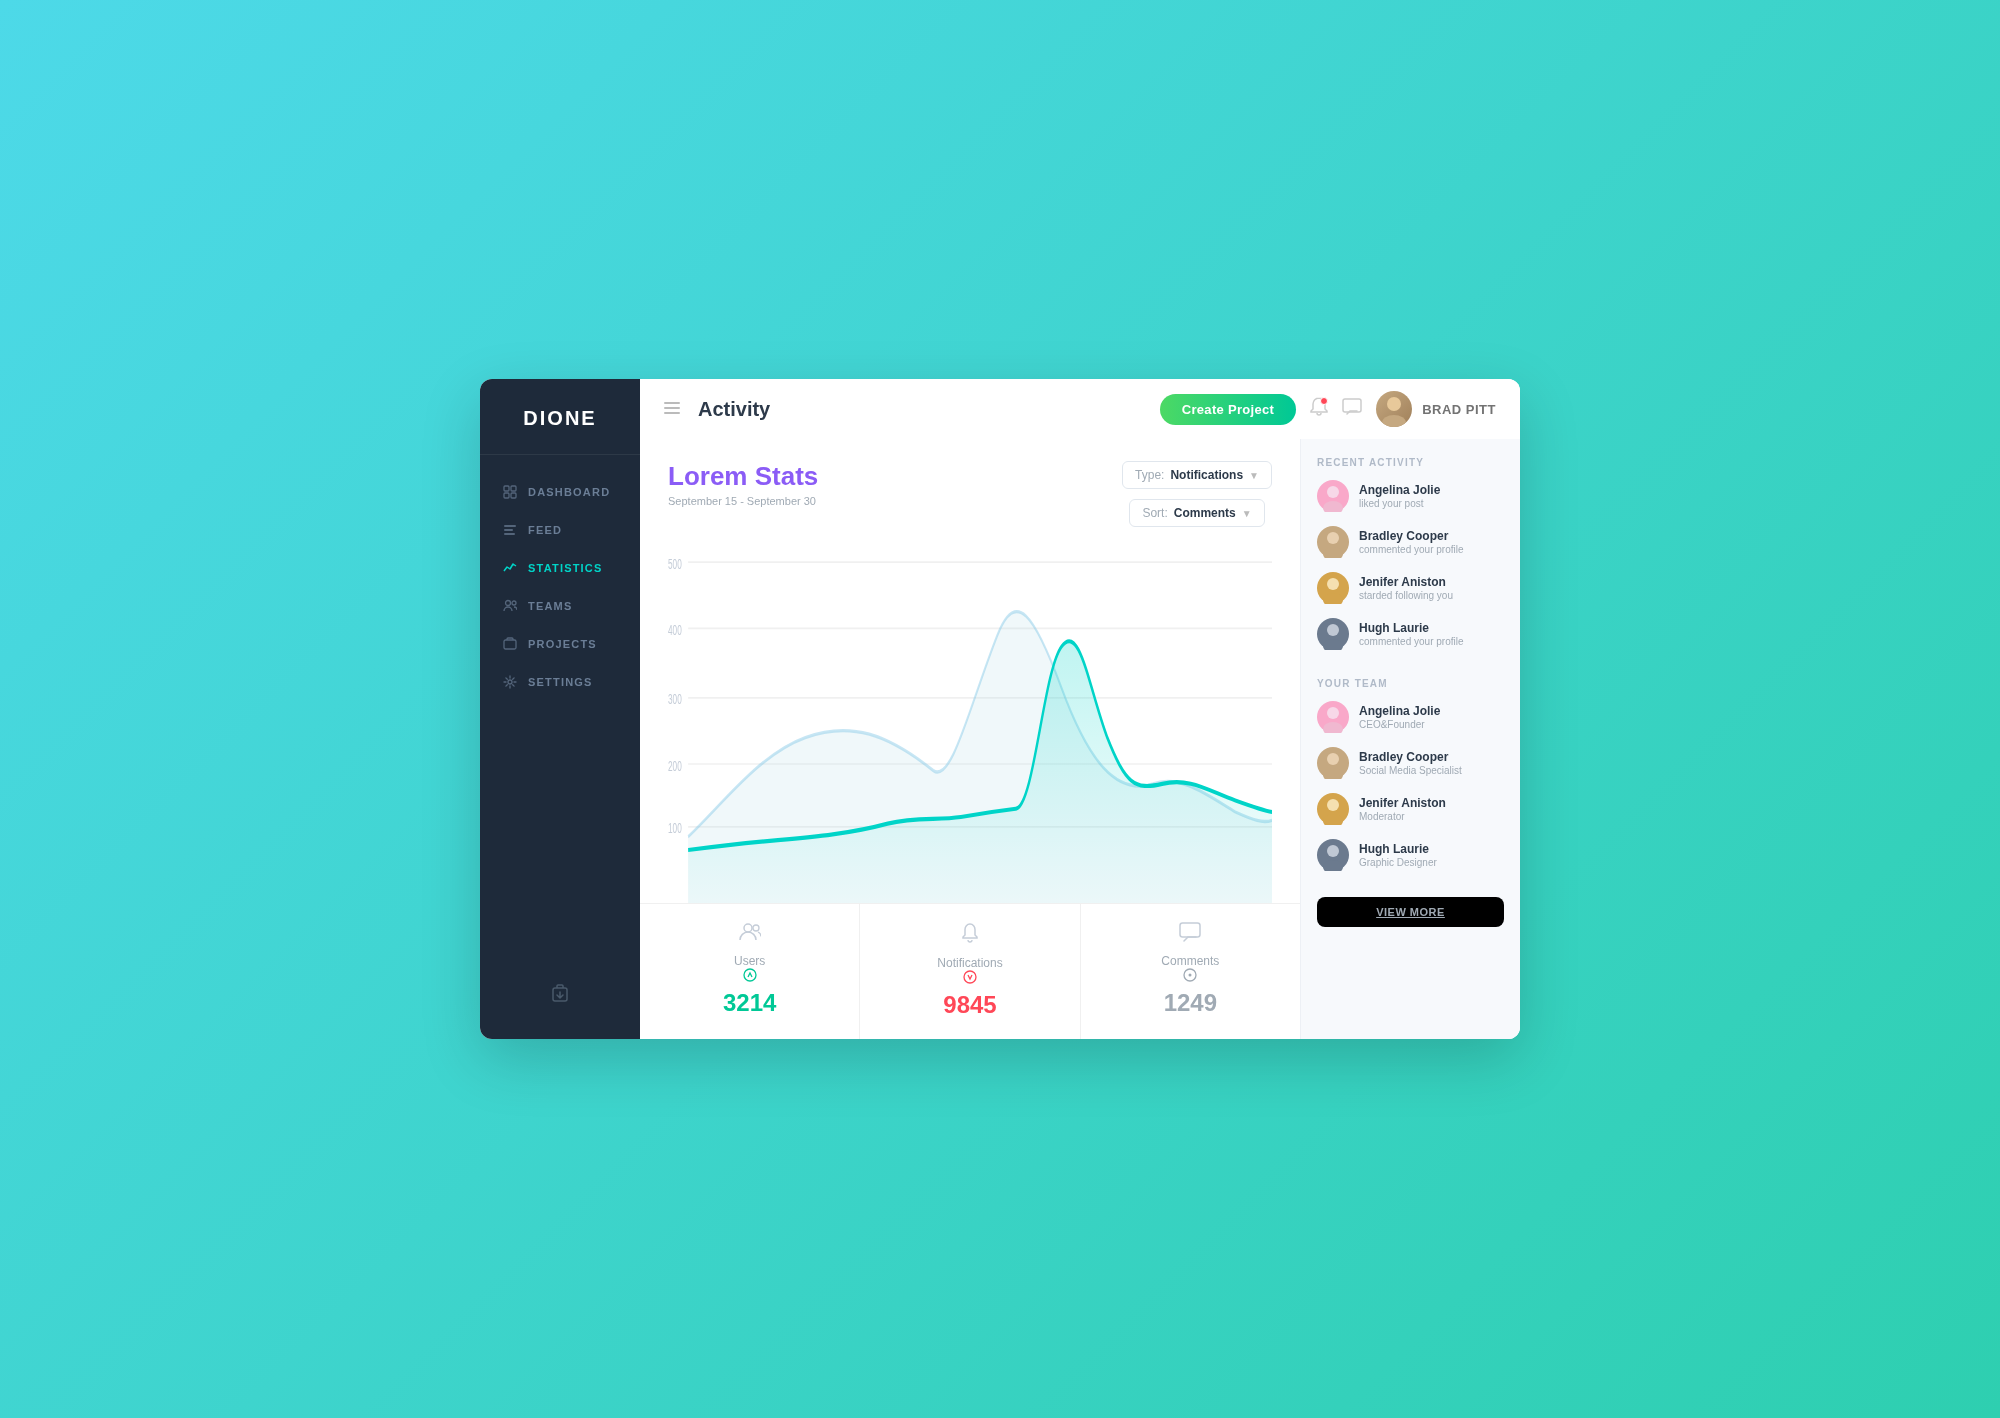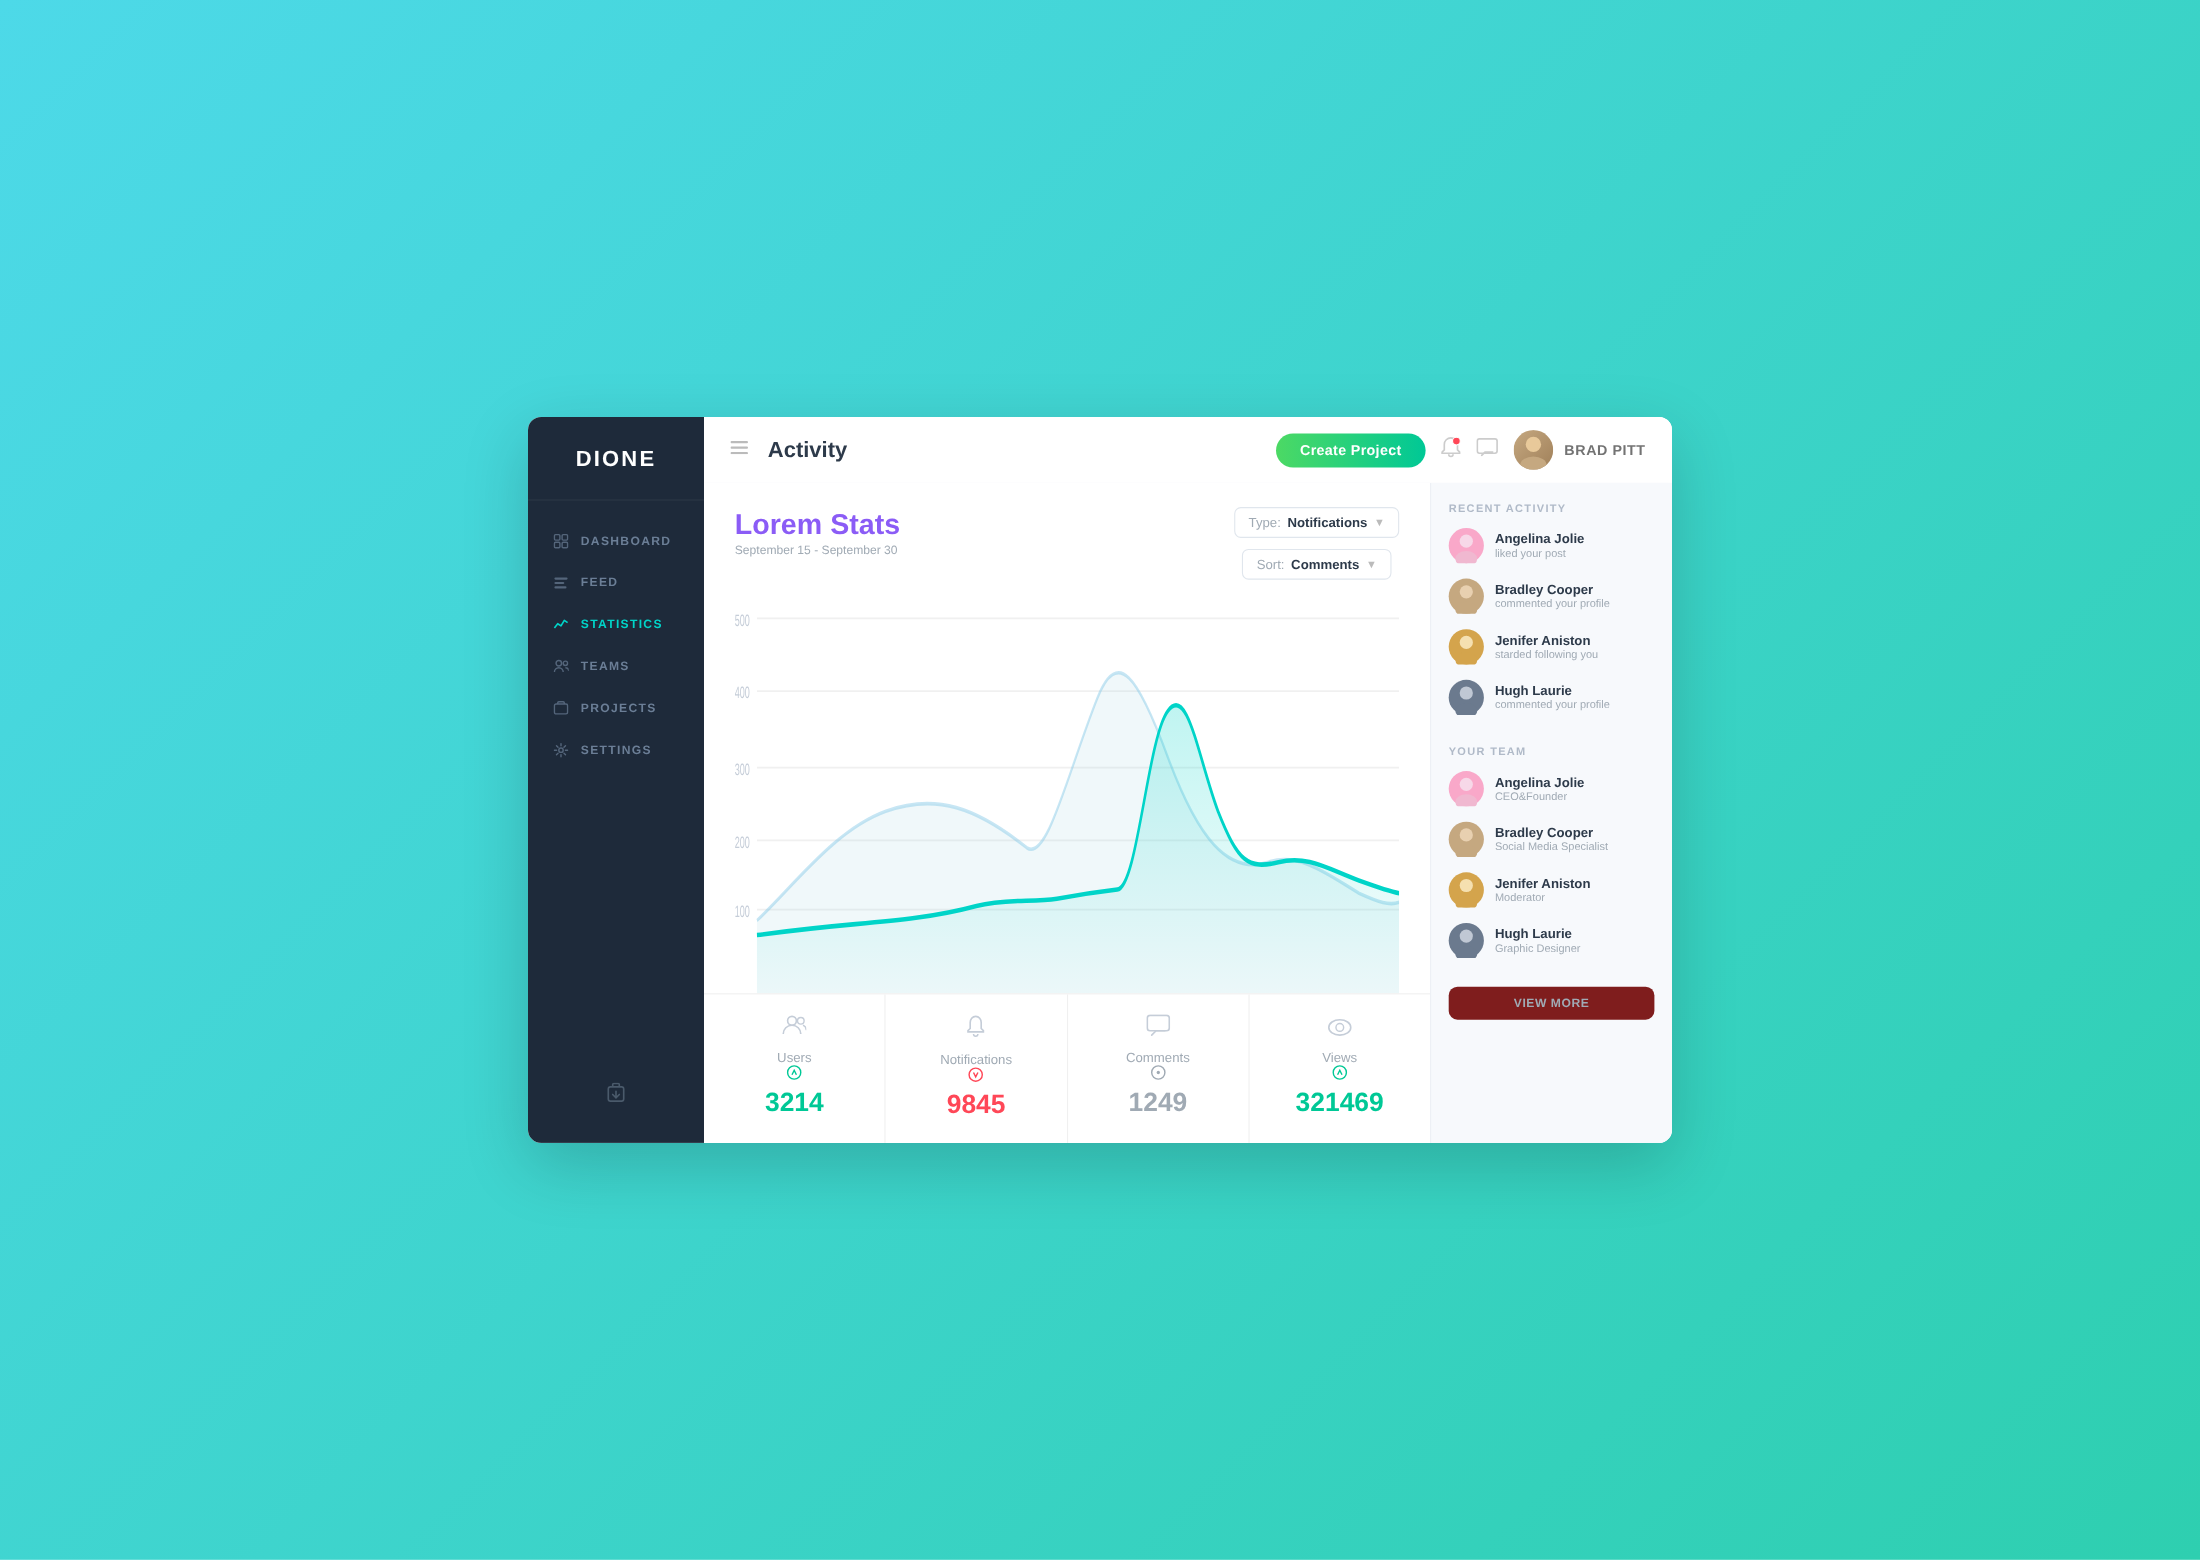--- a/index.html
+++ b/index.html
@@ -320,31 +320,32 @@
       color: #2d3a4a;
       line-height: 1.3;
     }
     .activity-desc {
       font-size: 10px;
       color: #a0aab4;
     }
     .team-section { margin-top: 14px; }
     .view-more-btn {
       width: 100%;
-      background: #7f1d1d;
+      background: #000000;
       border: none;
       border-radius: 8px;
       padding: 9px 0;
       font-size: 11px;
       color: #a0aab4;
       font-weight: 600;
       cursor: pointer;
       letter-spacing: 0.5px;
       margin-top: 12px;
       text-align: center;
+      text-decoration: underline;
     }
   </style>
 </head>
 <body>
 
 <div class="app-window">
 
   <div class="sidebar">
     <div class="sidebar-logo">DIONE</div>
     <nav class="sidebar-nav">
@@ -563,36 +564,20 @@
             <div class="stat-label">Comments</div>
             <div class="stat-trend gray">
               <svg width="14" height="14" viewBox="0 0 14 14">
                   <circle cx="7" cy="7" r="6" stroke="#a0aab4" stroke-width="1.3" fill="none"></circle>
                   <circle cx="7" cy="7" r="1.5" fill="#a0aab4"></circle>
                 </svg>
             </div>
             <div class="stat-value gray">1249</div>
           </div>
 
-          <div class="stat-item">
-            <div class="stat-icon">
-              <svg width="22" height="16" viewBox="0 0 22 16" fill="none">
-                <ellipse cx="11" cy="8" rx="10" ry="7" stroke="#c5cdd8" stroke-width="1.5"></ellipse>
-                <circle cx="11" cy="8" r="3.5" stroke="#c5cdd8" stroke-width="1.3"></circle>
-              </svg>
-            </div>
-            <div class="stat-label">Views</div>
-            <div class="stat-trend green">
-              <svg width="14" height="14" viewBox="0 0 14 14">
-                  <circle cx="7" cy="7" r="6" stroke="#00c896" stroke-width="1.3" fill="none"></circle>
-                  <path d="M5 9l2-4 2 4" stroke="#00c896" stroke-width="1.3" fill="none"></path>
-                </svg>
-            </div>
-            <div class="stat-value green">321469</div>
-          </div>
         </div>
       </div>
 
       <div class="right-panel">
         <div class="panel-section-title">RECENT ACTIVITY</div>
 
         <div>
           <div class="activity-item">
             <div class="activity-avatar" style="background:#f9a8c9;">
               <svg width="32" height="32" viewBox="0 0 32 32">

